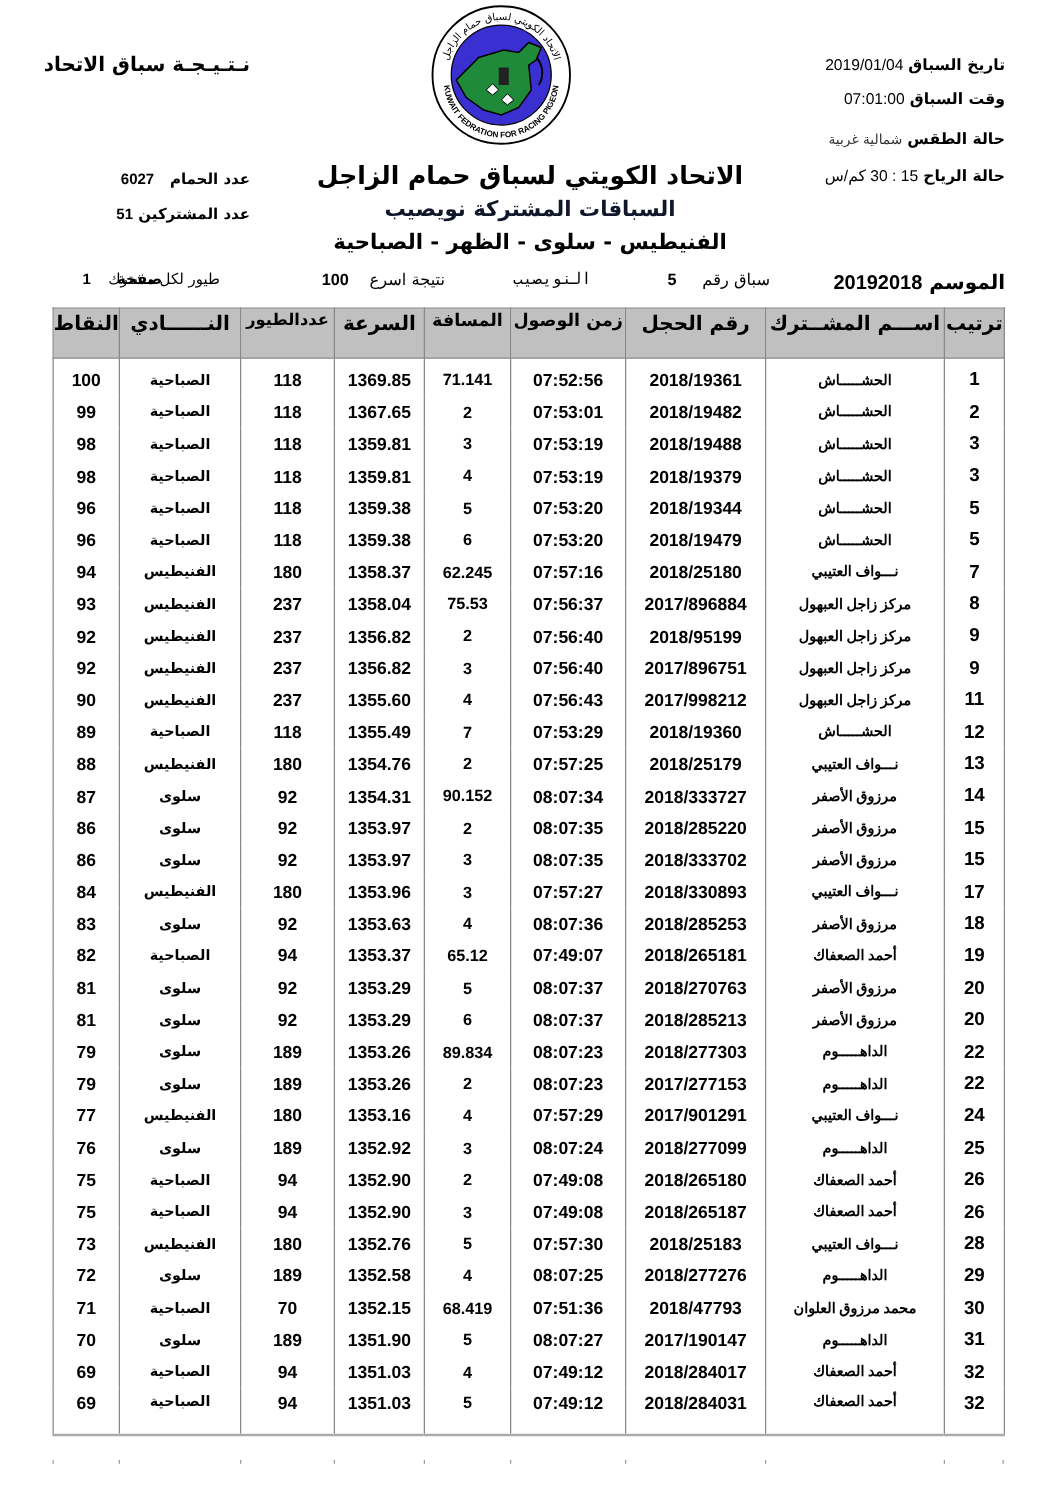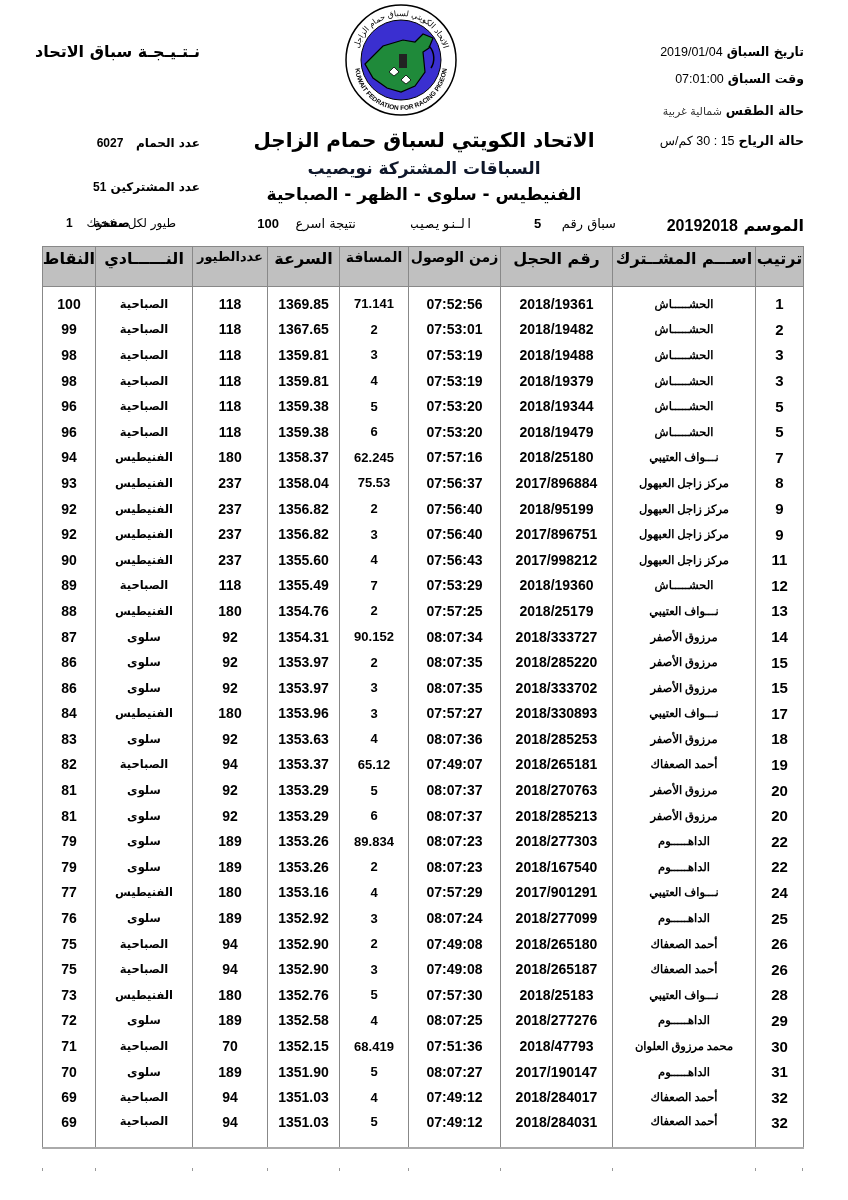--- a/index.html
+++ b/index.html
@@ -45,21 +45,21 @@
   .tick { position:absolute; top:0; width:1px; height:3px; background:#999; }
 </style>
 </head>
 <body>
 
 <div class="abs left-title">نـتـيـجـة سباق الاتحاد</div>
 <div class="abs left-line" style="top:97px;">
   <span>عدد الحمام</span>
   &nbsp;&nbsp;<span class="num">6027</span>
 </div>
-<div class="abs left-line" style="top:141px;">
+<div class="abs left-line" style="top:125px;">
   <span>عدد المشتركين</span>
   <span class="num">51</span>
 </div>
 
 <div class="abs right-line" style="top:44px;">
   <span class="lbl">تاريخ السباق</span>
   <span class="val">2019/01/04</span>
 </div>
 <div class="abs right-line" style="top:71px;">
   <span class="lbl">وقت السباق</span>
@@ -378,21 +378,21 @@
           <td>08:07:23</td>
           <td class="dist">89.834</td>
           <td>1353.26</td>
           <td>189</td>
           <td class="club">سلوى</td>
           <td>79</td>
         </tr>
         <tr>
           <td class="rank">22</td>
           <td class="name">الداهـــــوم</td>
-          <td>2018/167540</td>
+          <td>2017/277153</td>
           <td>08:07:23</td>
           <td class="dist">2</td>
           <td>1353.26</td>
           <td>189</td>
           <td class="club">سلوى</td>
           <td>79</td>
         </tr>
         <tr>
           <td class="rank">24</td>
           <td class="name">نـــواف العتيبي</td>

